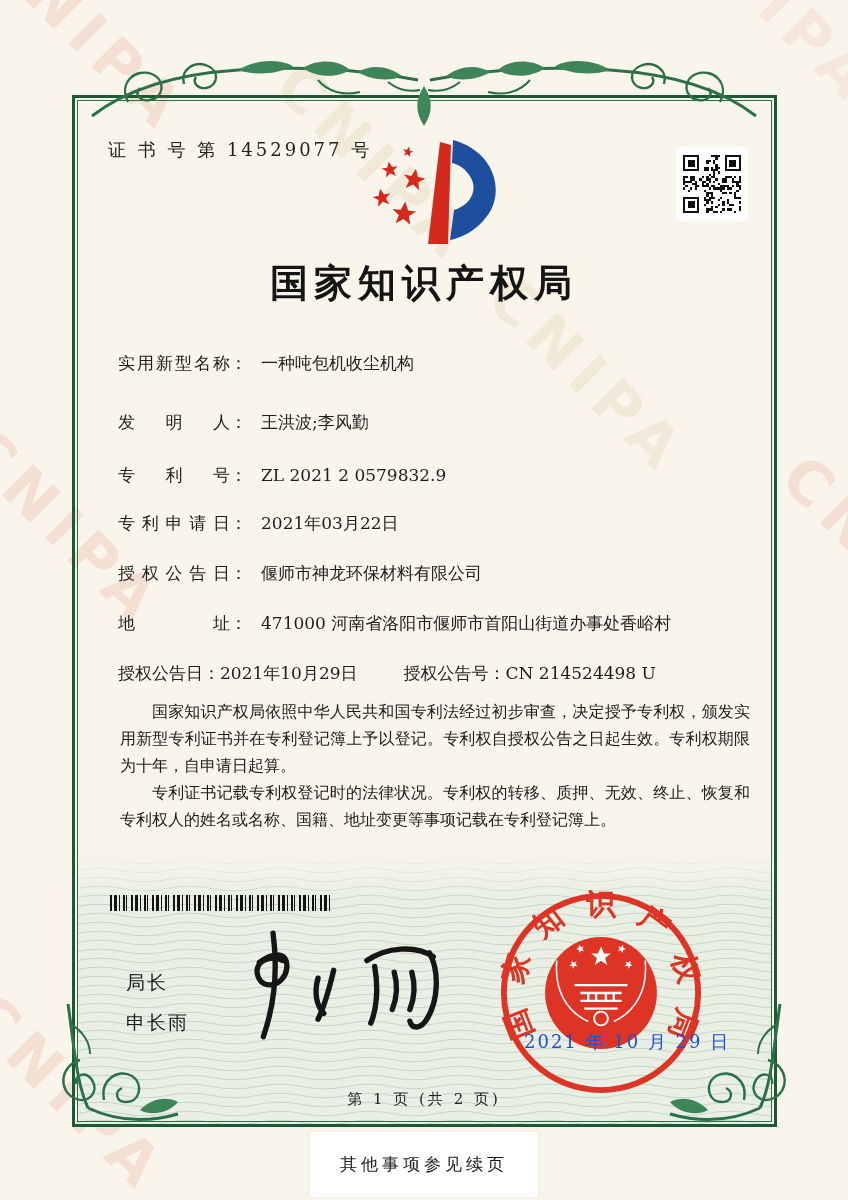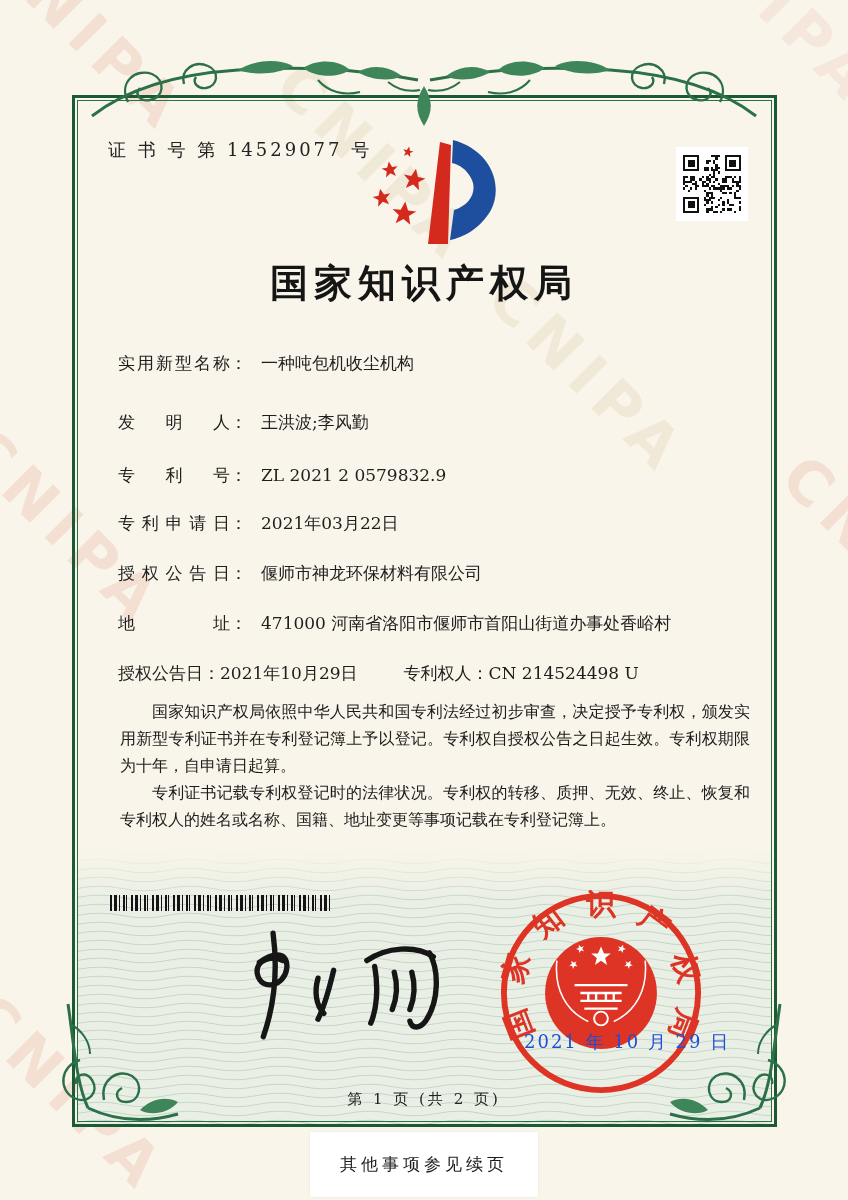--- a/index.html
+++ b/index.html
@@ -356,30 +356,34 @@
     </div>
     <div class="frow">
       <span class="flabel">授权公告日</span><span>：</span><span class="fvalue">偃师市神龙环保材料有限公司</span>
     </div>
     <div class="frow">
       <span class="flabel">地址</span><span>：</span><span class="fvalue">471000 河南省洛阳市偃师市首阳山街道办事处香峪村</span>
     </div>
   </div>
 
   <div class="grant-row">
-    <span>授权公告日</span><span>：</span><span>2021年10月29日</span><span class="pair2">专利权人</span><span>：</span><span>CN 214524498 U</span>
+    <span>授权公告日</span><span>：</span><span>2021年10月29日</span><span class="pair2">授权公告号</span><span>：</span><span>CN 214524498 U</span>
   </div>
 
   <div class="body-text">
     <p>国家知识产权局依照中华人民共和国专利法经过初步审查，决定授予专利权，颁发实用新型专利证书并在专利登记簿上予以登记。专利权自授权公告之日起生效。专利权期限为十年，自申请日起算。</p>
     <p>专利证书记载专利权登记时的法律状况。专利权的转移、质押、无效、终止、恢复和专利权人的姓名或名称、国籍、地址变更等事项记载在专利登记簿上。</p>
   </div>
 
   <div class="barcode"></div>
 
+  <div class="officer">
+    <div>局长</div>
+    <div class="name">申长雨</div>
+  </div>
 
   <svg class="signature" width="215" height="118" viewBox="0 0 220 118">
     <g fill="none" stroke="#161616" stroke-width="5.5" stroke-linecap="round">
       <path d="M28,36 C44,24 58,26 56,42 C54,60 30,66 26,48 C23,34 40,28 52,34"></path>
       <path d="M42,6 C46,36 46,72 32,112"></path>
       <path d="M88,52 C84,66 86,80 94,88"></path>
       <path d="M104,44 C100,60 96,78 88,94"></path>
       <path d="M138,34 C158,20 188,18 206,30"></path>
       <path d="M146,40 C150,62 148,84 142,98"></path>
       <path d="M202,26 C212,44 212,76 198,96 C192,104 184,104 182,96"></path>

